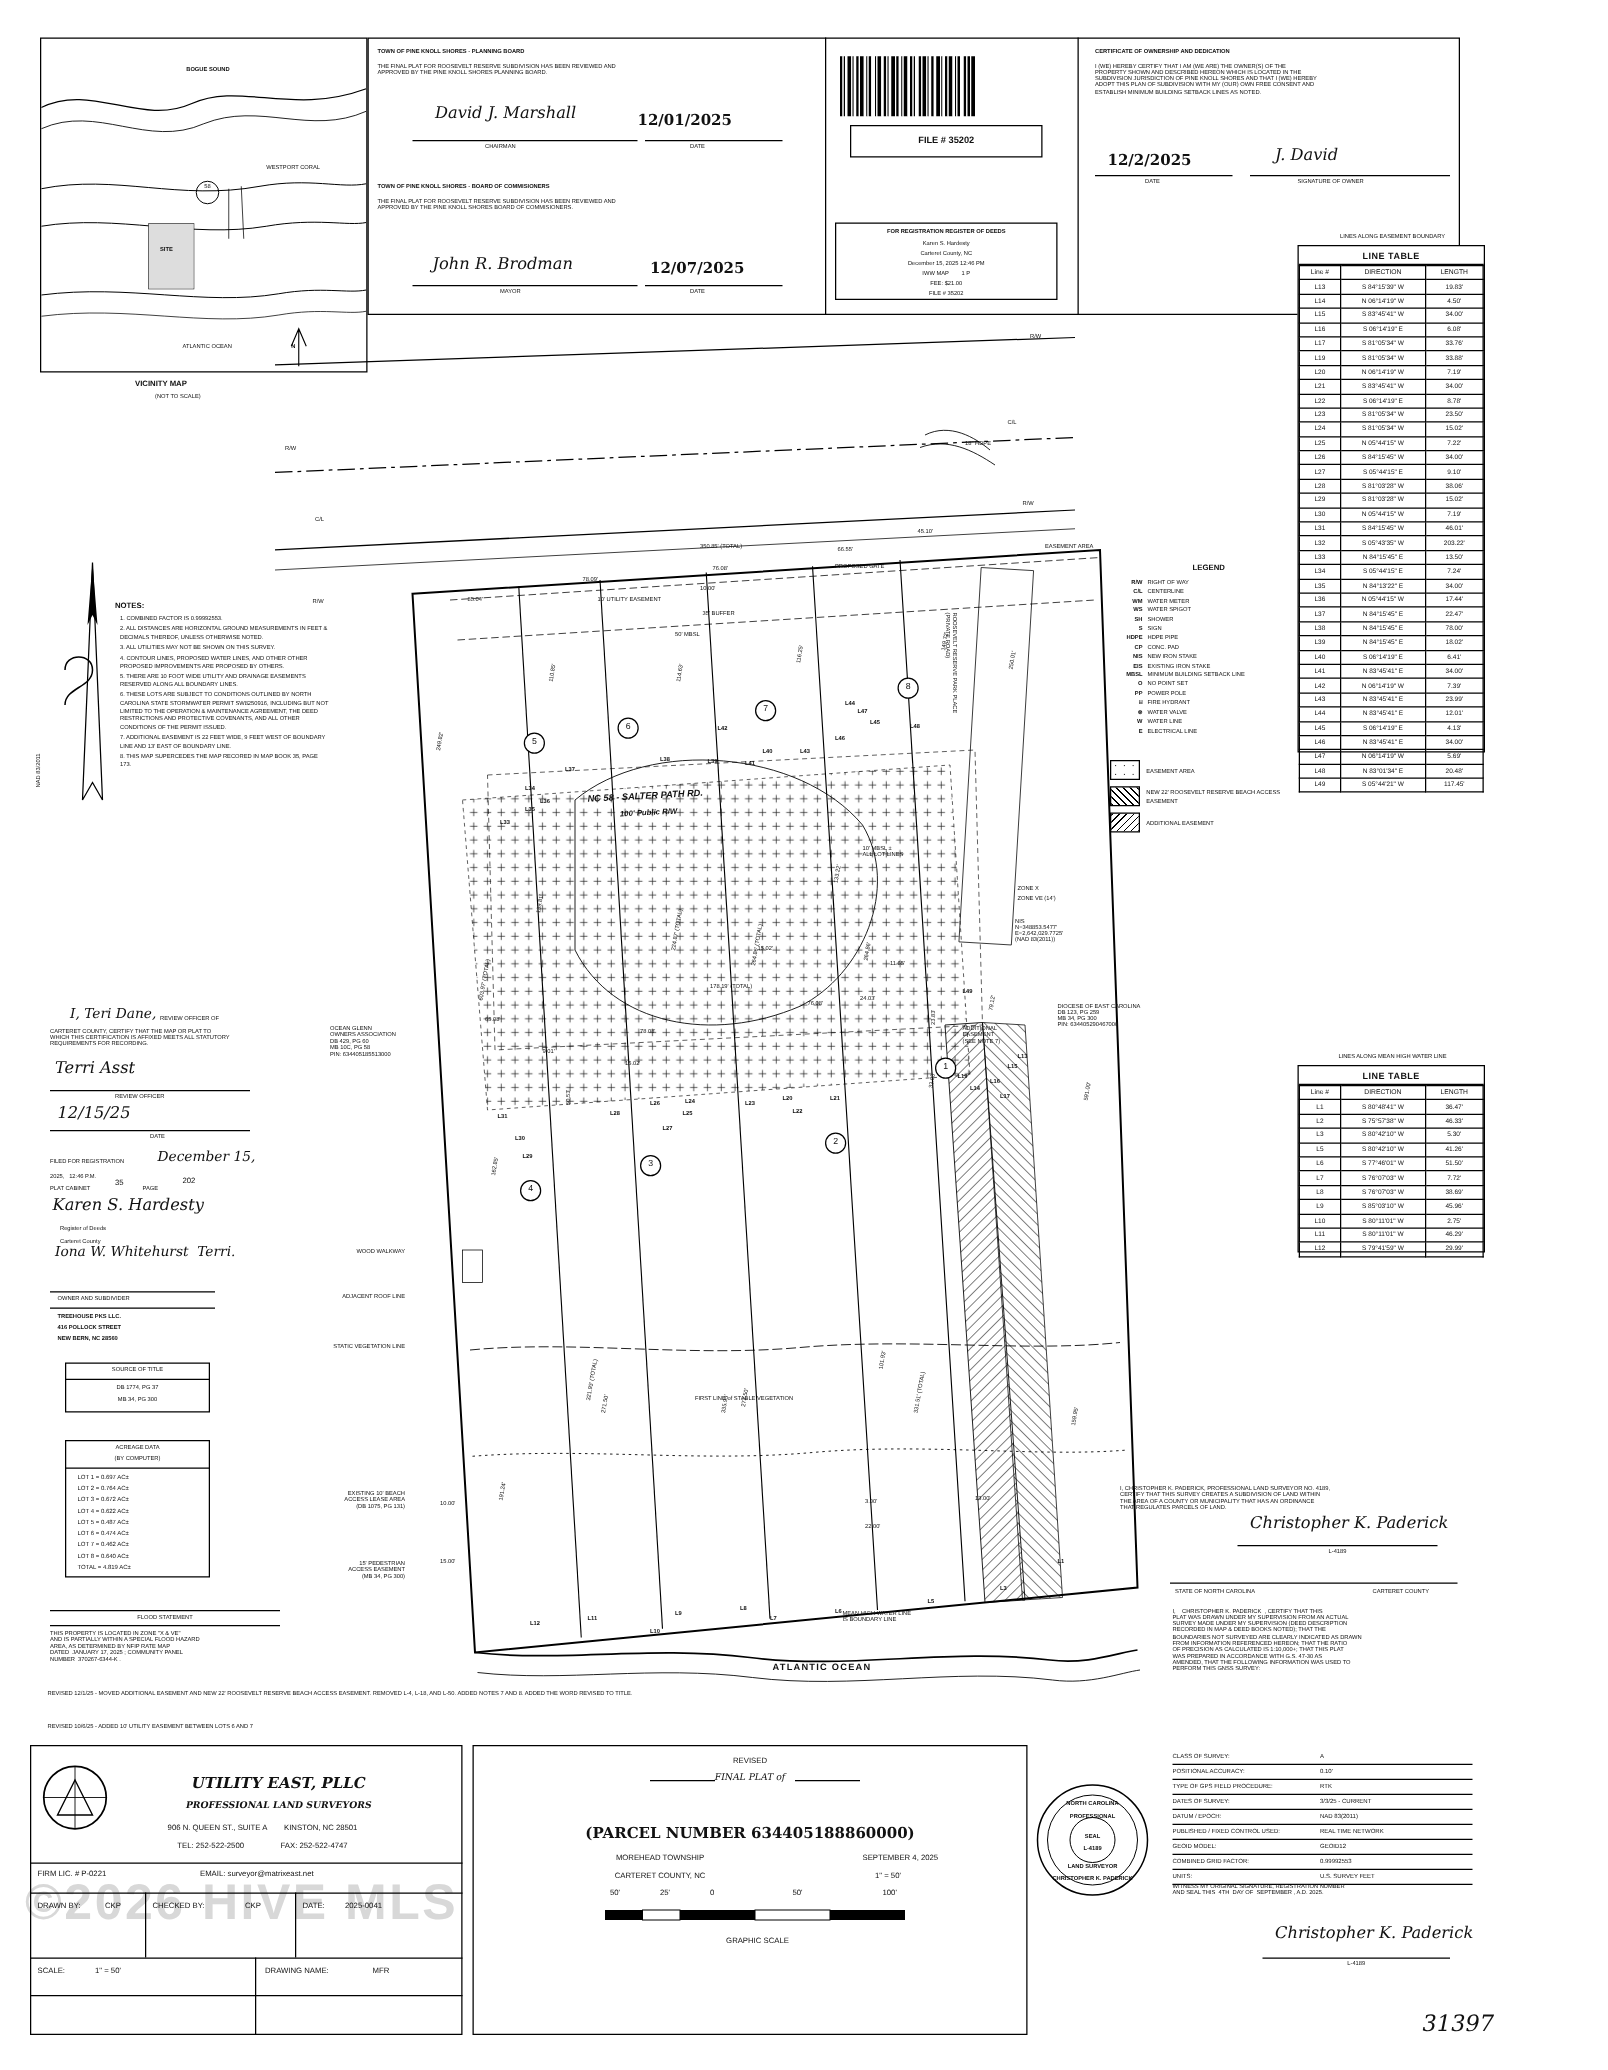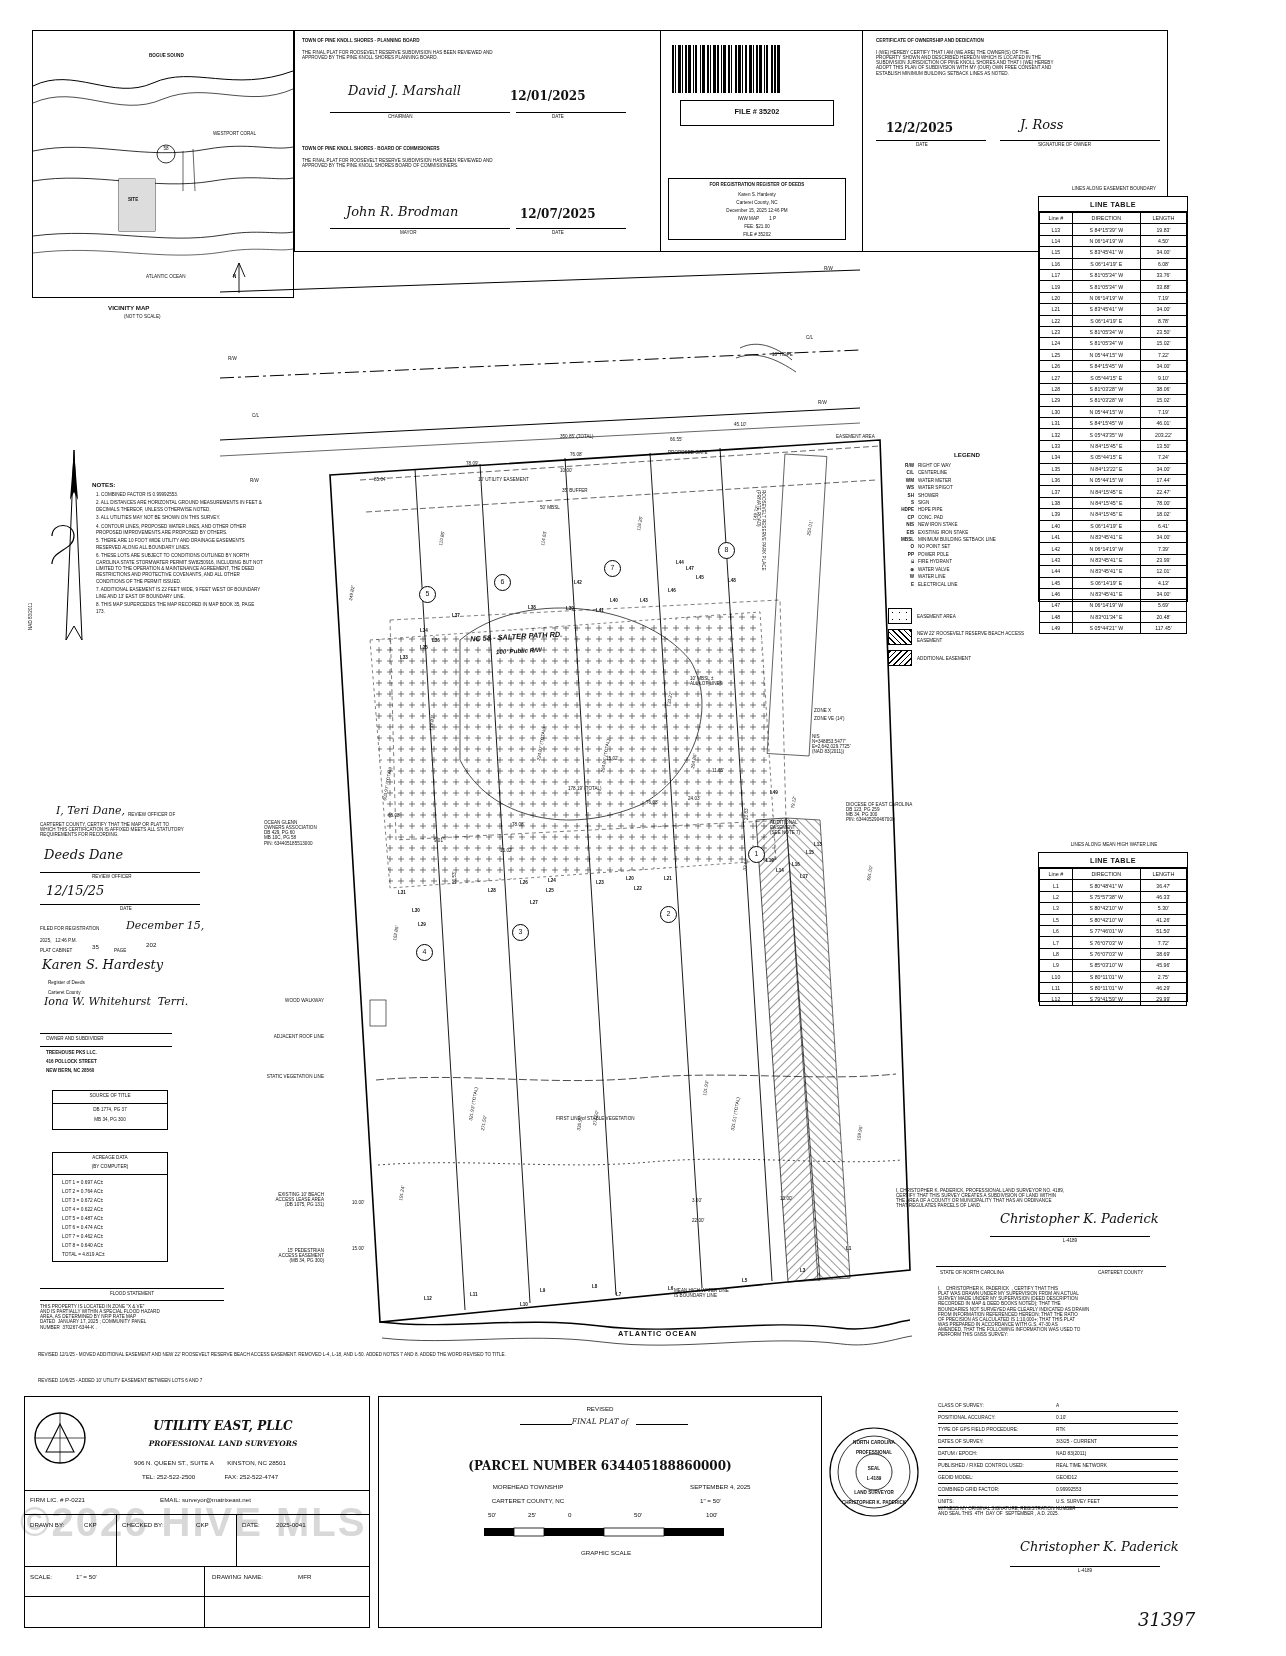--- a/index.html
+++ b/index.html
@@ -100,21 +100,21 @@
   <div class="t tiny c" style="left:668px;top:224px;width:178px;">FEE: $21.00</div>
   <div class="t tiny c" style="left:668px;top:232px;width:178px;">FILE # 35202</div>
 
   <div class="t tiny b" style="left:876px;top:38px;">CERTIFICATE OF OWNERSHIP AND DEDICATION</div>
   <div class="t tiny" style="left:876px;top:50px;">I (WE) HEREBY CERTIFY THAT I AM (WE ARE) THE OWNER(S) OF THE
 PROPERTY SHOWN AND DESCRIBED HEREON WHICH IS LOCATED IN THE
 SUBDIVISION JURISDICTION OF PINE KNOLL SHORES AND THAT I (WE) HEREBY
 ADOPT THIS PLAN OF SUBDIVISION WITH MY (OUR) OWN FREE CONSENT AND
 ESTABLISH MINIMUM BUILDING SETBACK LINES AS NOTED.</div>
   <div class="t xl b" style="left:886px;top:122px;font-family:'DejaVu Serif',serif;">12/2/2025</div>
-  <div class="t sig" style="left:1020px;top:118px;">J. Ross</div>
+  <div class="t sig" style="left:1020px;top:118px;">J. David</div>
   <div class="bx" style="left:876px;top:140px;width:110px;border-top:1px solid #000;"></div>
   <div class="bx" style="left:1000px;top:140px;width:160px;border-top:1px solid #000;"></div>
   <div class="t tiny" style="left:916px;top:142px;">DATE</div>
   <div class="t tiny" style="left:1038px;top:142px;">SIGNATURE OF OWNER</div>
 
   <div class="t tiny c" style="left:1038px;top:186px;width:152px;">LINES ALONG EASEMENT BOUNDARY</div>
   <div class="bx bdr" style="left:1038px;top:196px;width:150px;height:406px;background:#fff;">
     <div class="ttl" style="padding:3px 0 2px;border-bottom:1px solid #000;">LINE TABLE</div>
     <table class="lt">
         <thead>
@@ -485,21 +485,21 @@
     <path d="M30 10 L34 60 L30 52 L26 60 Z" fill="#000"></path>
     <path d="M8 96 C8 82, 30 82, 30 96 C30 110, 8 110, 8 124" fill="none" stroke="#000" stroke-width="1.2"></path>
   </svg>
   <div class="t tiny" style="left:28px;top:630px;transform:rotate(-90deg);transform-origin:left top;">NAD 83/2011</div>
 
   <div class="t sig2" style="left:56px;top:805px;">I, Teri Dane,</div>
   <div class="t tiny" style="left:128px;top:812px;">REVIEW OFFICER OF</div>
   <div class="t tiny" style="left:40px;top:822px;">CARTERET COUNTY, CERTIFY THAT THE MAP OR PLAT TO
 WHICH THIS CERTIFICATION IS AFFIXED MEETS ALL STATUTORY
 REQUIREMENTS FOR RECORDING.</div>
-  <div class="t sig" style="left:44px;top:848px;">Deeds Dane</div>
+  <div class="t sig" style="left:44px;top:848px;">Terri Asst</div>
   <div class="bx" style="left:40px;top:872px;width:160px;border-top:1px solid #000;"></div>
   <div class="t tiny" style="left:92px;top:874px;">REVIEW OFFICER</div>
   <div class="t sig" style="left:46px;top:884px;">12/15/25</div>
   <div class="bx" style="left:40px;top:904px;width:160px;border-top:1px solid #000;"></div>
   <div class="t tiny" style="left:120px;top:906px;">DATE</div>
 
   <div class="t tiny" style="left:40px;top:926px;">FILED FOR REGISTRATION</div>
   <div class="t sig2" style="left:126px;top:920px;">December 15,</div>
   <div class="t tiny" style="left:40px;top:938px;">2025,   12:46 P.M.</div>
   <div class="t tiny" style="left:40px;top:948px;">PLAT CABINET</div>

